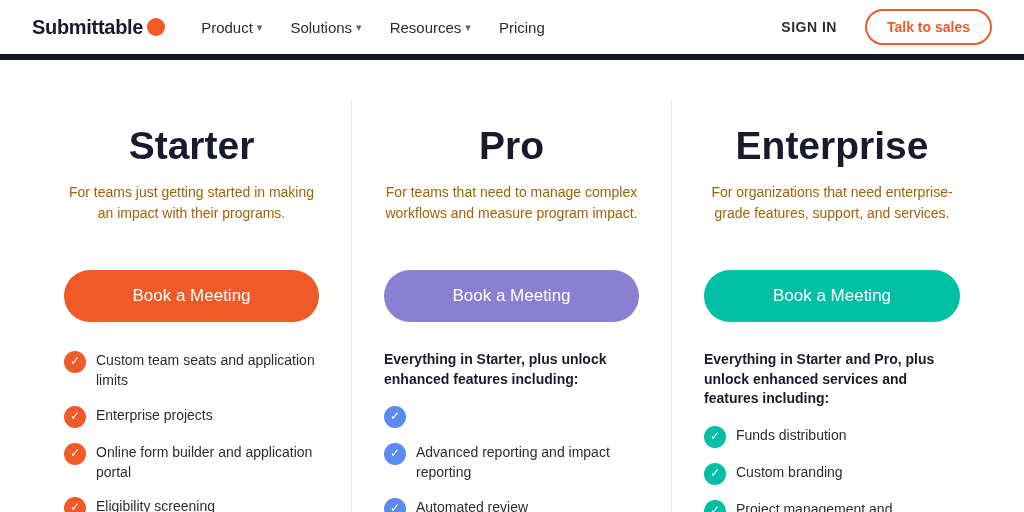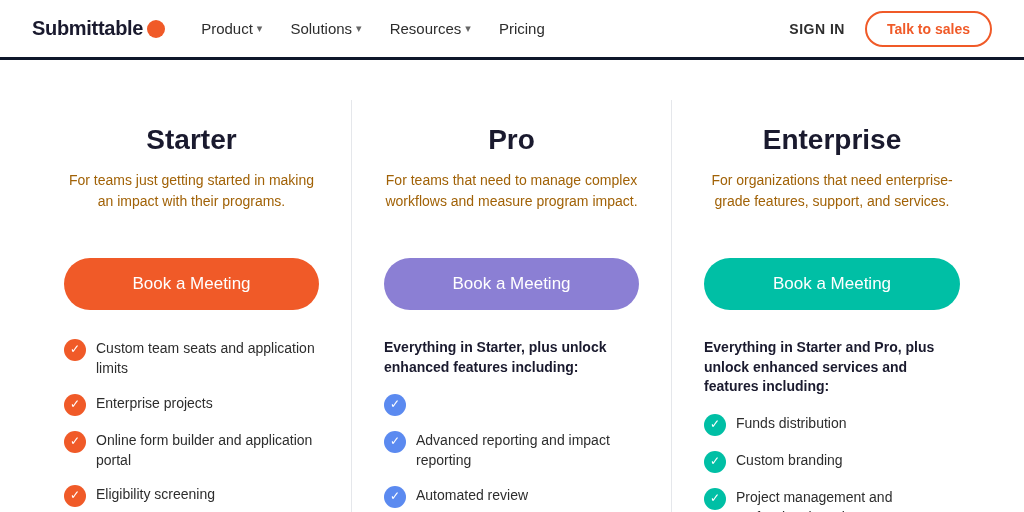--- a/index.html
+++ b/index.html
@@ -1,48 +1,48 @@
 <!DOCTYPE html>
 <html><head>
   <meta charset="utf-8">
   <style>
     * { margin: 0; padding: 0; box-sizing: border-box; }
     body { font-family: -apple-system, BlinkMacSystemFont, 'Segoe UI', sans-serif; background: #fff; width: 1024px; overflow-x: hidden; }
 
     
     .navbar {
       display: flex; align-items: center; padding: 0 32px; height: 60px;
-      border-bottom: 3px solid #0f172a; background: #fff;
+      border-bottom: 6px solid #0f172a; background: #fff;
     }
     .navbar-logo { display: flex; align-items: center; margin-right: 36px; }
     .logo-text { font-size: 20px; font-weight: 700; color: #1a1a2e; letter-spacing: -0.3px; }
     .logo-icon { width: 18px; height: 18px; background: #f05a28; border-radius: 50%; margin-left: 4px; display: inline-block; }
     .navbar-nav { display: flex; gap: 28px; flex: 1; }
     .nav-item { display: flex; align-items: center; gap: 4px; font-size: 15px; color: #2d2d2d; cursor: pointer; }
     .nav-item .chevron { font-size: 11px; color: #666; }
-    .navbar-actions { display: flex; align-items: center; gap: 20px; }
+    .navbar-actions { display: flex; align-items: center; gap: 28px; }
     .sign-in-btn { font-size: 14px; font-weight: 600; color: #2d2d2d; cursor: pointer; letter-spacing: 0.5px; }
     .talk-sales-btn {
       padding: 8px 20px; border: 2px solid #f05a28; border-radius: 24px;
       color: #f05a28; font-size: 14px; font-weight: 700; cursor: pointer; background: transparent;
     }
 
     
     .pricing-section {
       display: flex; padding: 40px 24px 20px; gap: 0; justify-content: center;
       background: #fff;
     }
     .plan-col {
       flex: 1; max-width: 320px; padding: 24px 32px;
       border-right: 1px solid #e5e7eb;
       display: flex; flex-direction: column; align-items: center;
     }
     .plan-col:last-child { border-right: none; }
 
-    .plan-title { font-size: 28px; font-weight: 800; color: #1a1a2e; margin-bottom: 14px; }
+    .plan-title { font-size: 39px; font-weight: 800; color: #1a1a2e; margin-bottom: 14px; }
     .plan-desc { font-size: 14px; color: #a16207; text-align: center; line-height: 1.5; margin-bottom: 28px; min-height: 60px; }
 
     .book-btn {
       width: 100%; padding: 16px 0; border-radius: 40px; border: none;
       font-size: 17px; font-weight: 400; color: #fff; cursor: pointer;
       margin-bottom: 28px;
     }
     .book-btn-orange { background: #f05a28; }
     .book-btn-purple { background: #8b7fd4; }
     .book-btn-teal { background: #00bfa5; }

